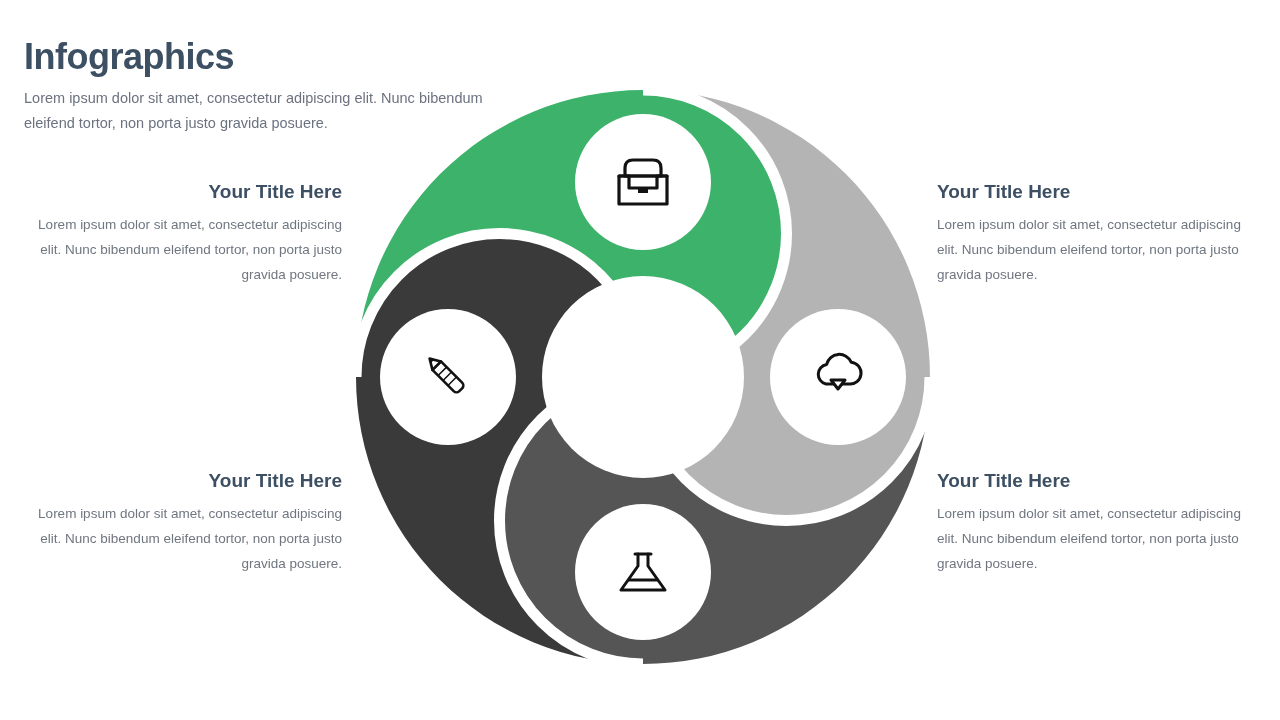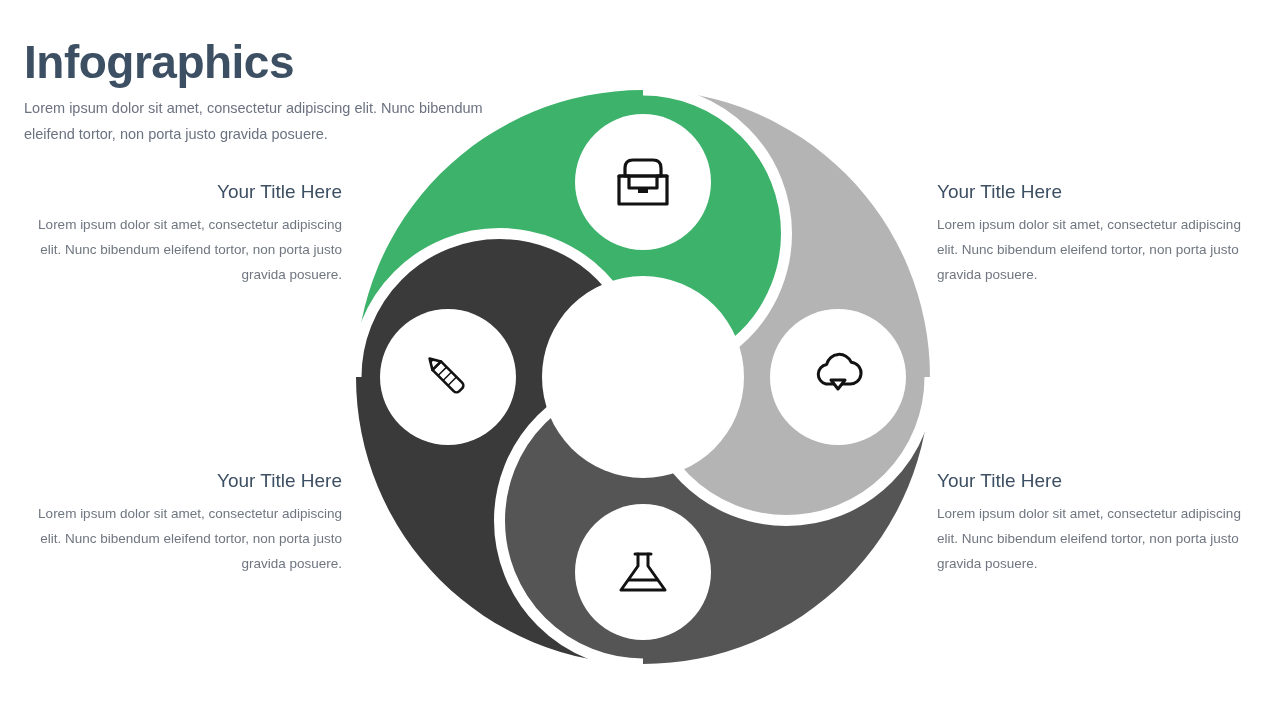--- a/index.html
+++ b/index.html
@@ -16,21 +16,21 @@
   }
 
   
   #header {
     position: absolute;
     left: 24px;
     top: 38px;
     width: 520px;
   }
   #page-title {
-    font-size: 46px;
+    font-size: 36px;
     font-weight: bold;
     color: #3d4f63;
     letter-spacing: -0.5px;
     line-height: 1.05;
     margin: 0;
   }
   #page-subtitle {
     margin-top: 10px;
     font-size: 14.5px;
     line-height: 1.75;
@@ -38,21 +38,21 @@
     max-width: 480px;
   }
 
   
   .block {
     position: absolute;
     width: 308px;
   }
   .block .block-title {
     font-size: 19px;
-    font-weight: normal;
+    font-weight: bold;
     color: #3d4f63;
     margin: 0 0 9px 0;
     line-height: 1.2;
   }
   .block .block-body {
     font-size: 13.5px;
     line-height: 1.85;
     color: #6f7680;
     margin: 0;
   }

